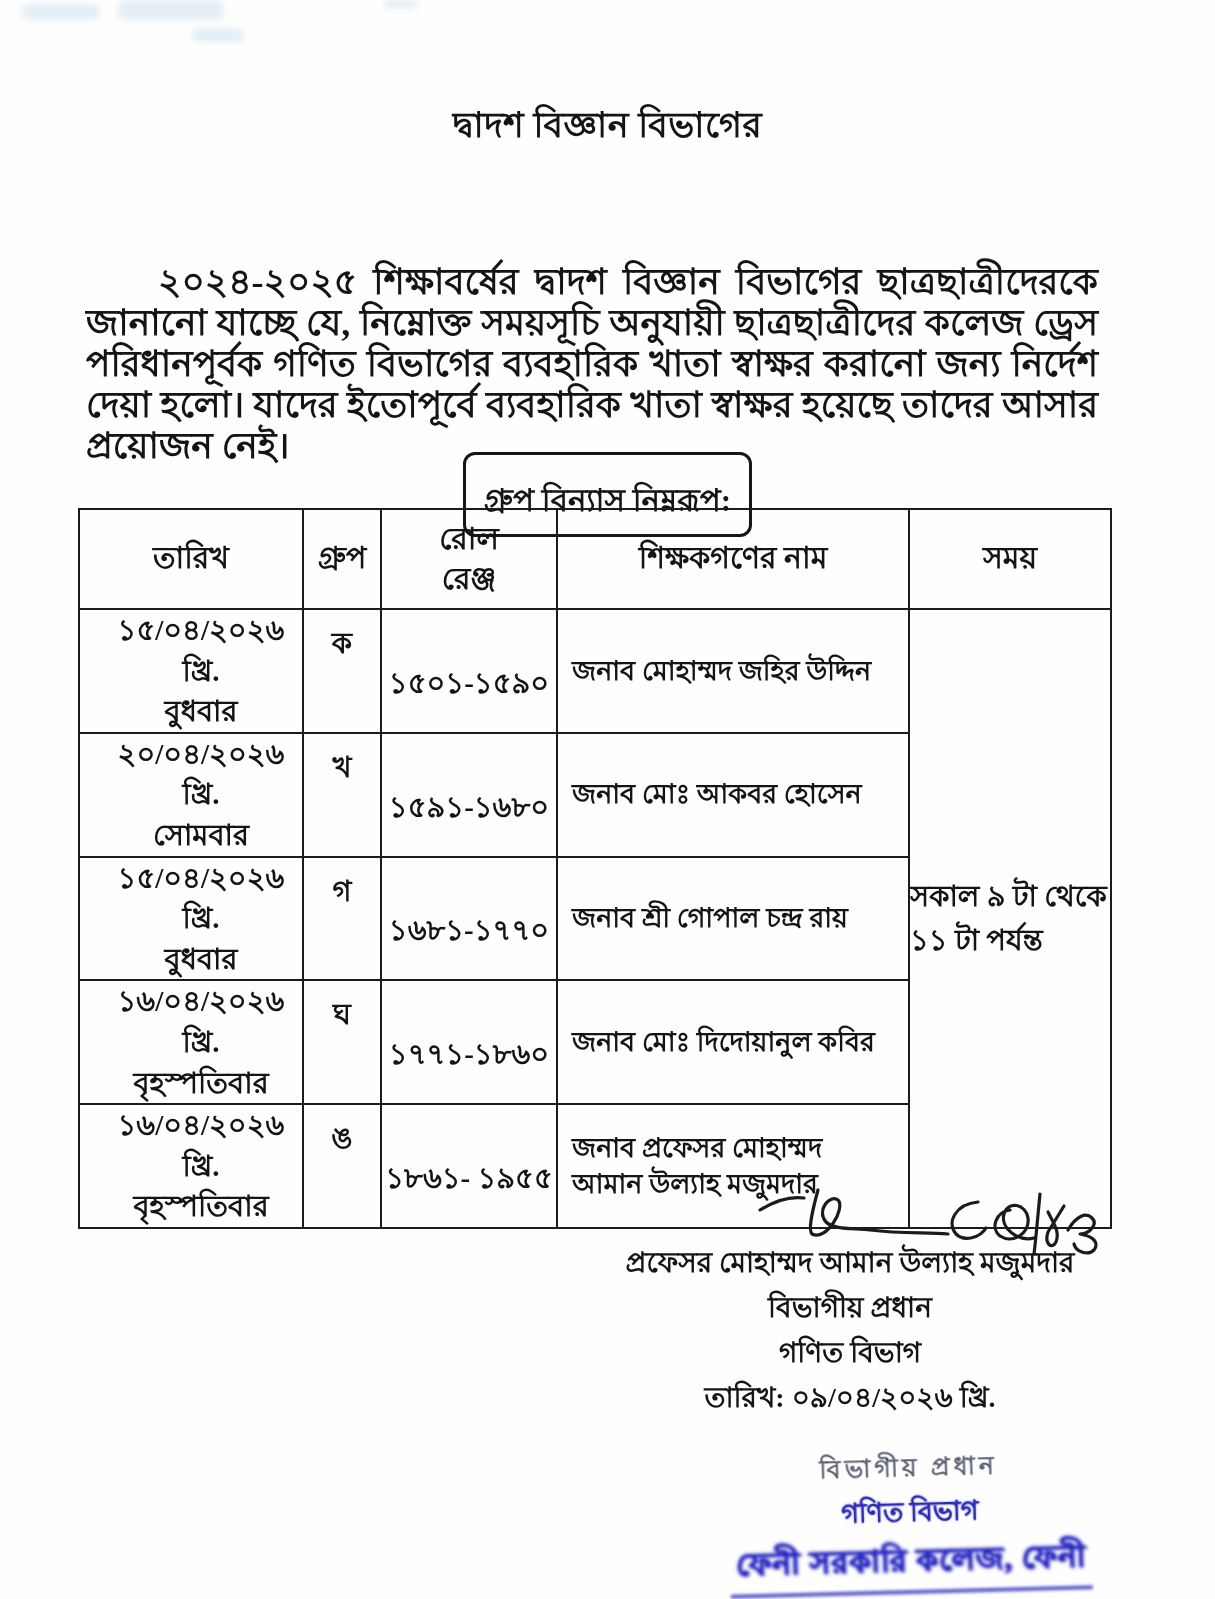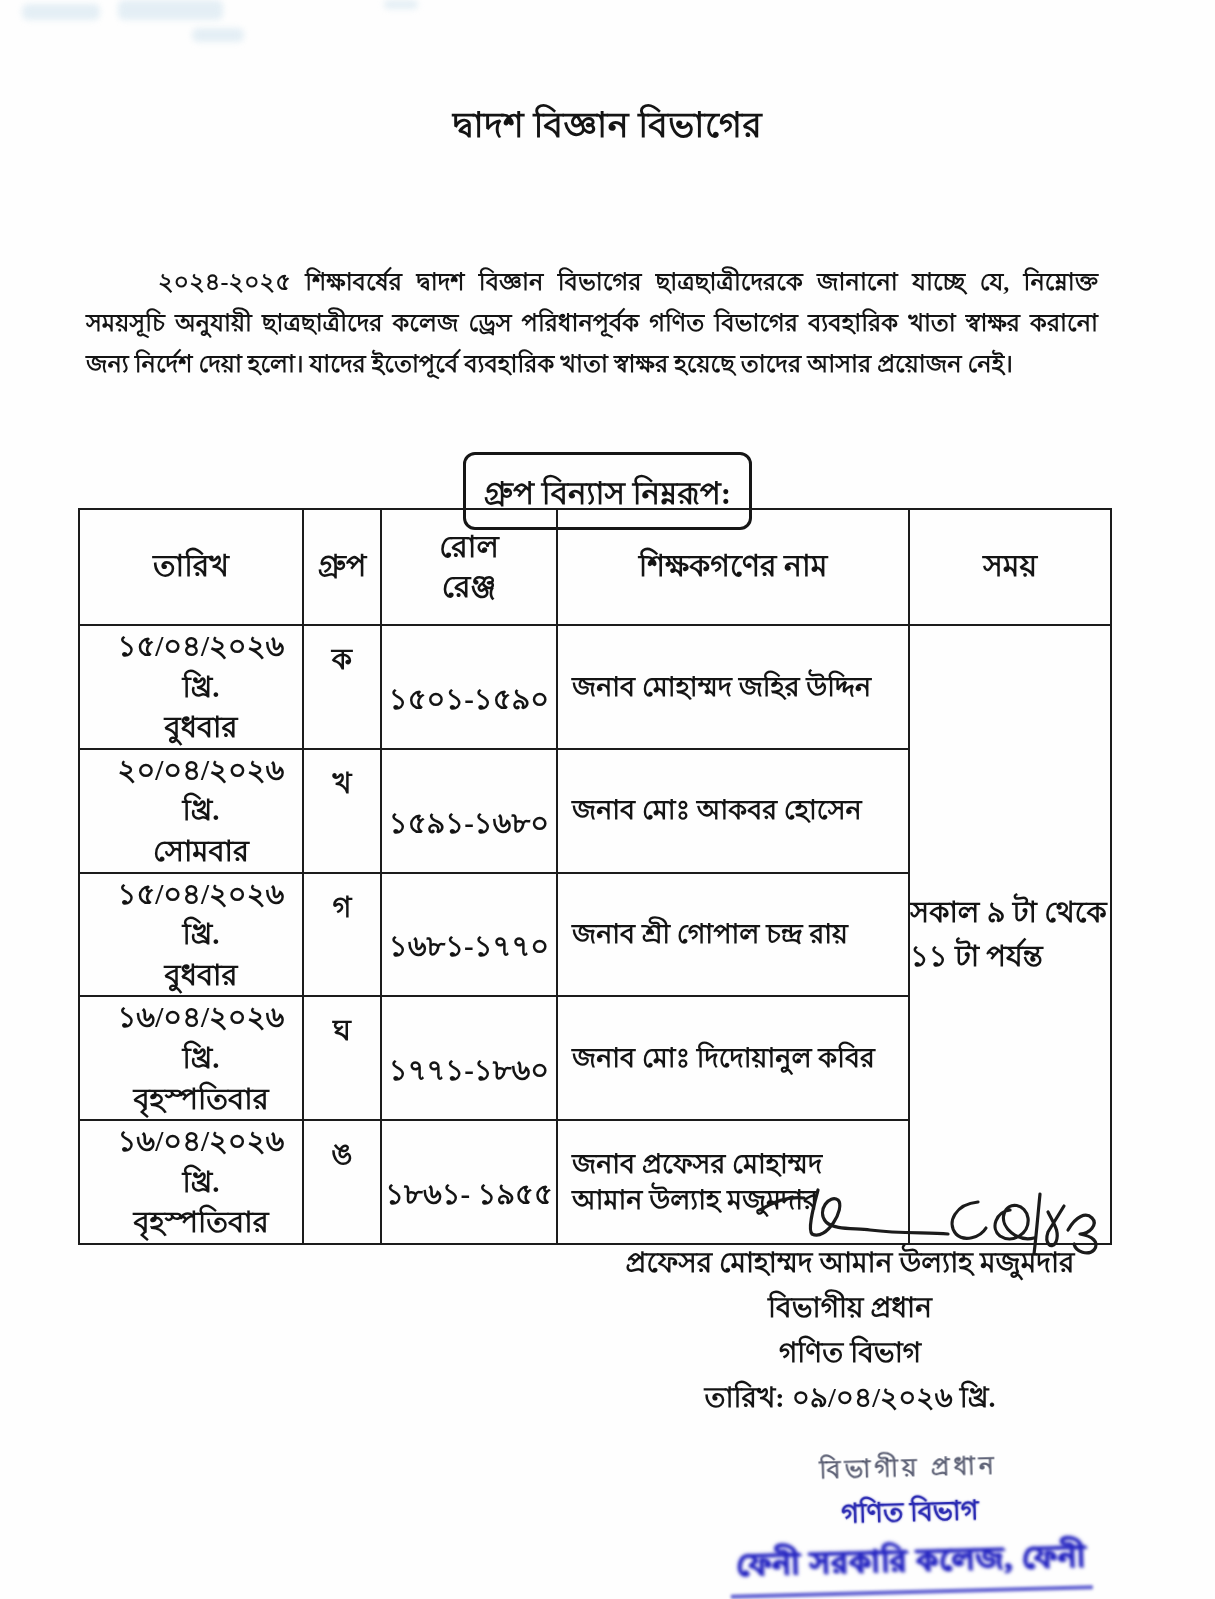--- a/index.html
+++ b/index.html
@@ -33,48 +33,48 @@
     text-align: center; font-size: 35px; font-weight: 700;
     letter-spacing: .5px;
   }
   .title-2 {
     position: absolute; left: 0; right: 0; top: 158px;
     text-align: center; font-size: 38px; font-weight: 700;
   }
 
   .body-par {
     position: absolute; left: 86px; top: 262px; width: 1012px;
-    font-size: 24px; line-height: 41px; font-weight: 600;
+    font-size: 36px; line-height: 41px; font-weight: 600;
     text-align: justify; text-indent: 72px;
   }
 
   .caption-wrap {
     position: absolute; left: 0; right: 0; top: 452px;
     text-align: center;
   }
   .caption-box {
     display: inline-block;
     border: 3px solid #161616;
     border-radius: 12px;
-    padding: 14px 18px 6px 18px;
+    padding: 21px 18px 6px 18px;
     font-size: 31px; font-weight: 700;
   }
 
   table.schedule {
     position: absolute; left: 78px; top: 508px;
     width: 1032px;
     border-collapse: collapse;
     table-layout: fixed;
     font-weight: 600;
   }
   table.schedule th, table.schedule td {
     border: 2px solid #1c1c1c;
     overflow: hidden;
   }
-  table.schedule thead tr { height: 116px; }
+  table.schedule thead tr { height: 100px; }
   table.schedule tbody tr { height: 78px; }
   table.schedule tbody tr:last-child { height: 86px; }
 
   th.h { font-size: 30px; font-weight: 700; text-align: center; vertical-align: middle; }
   th.h .wrapnarrow { display: inline-block; max-width: 92px; line-height: 1.35; }
 
   td.date-cell { text-align: center; vertical-align: middle; font-size: 29px; line-height: 1.4; padding-left: 20px; }
   td.date-cell .day { display: block; }
   td.group-cell { text-align: center; vertical-align: top; padding-top: 10px; font-size: 29px; font-weight: 700; }
   td.roll-cell  { text-align: center; vertical-align: middle; font-size: 29px; font-weight: 700; padding-top: 27px; }

